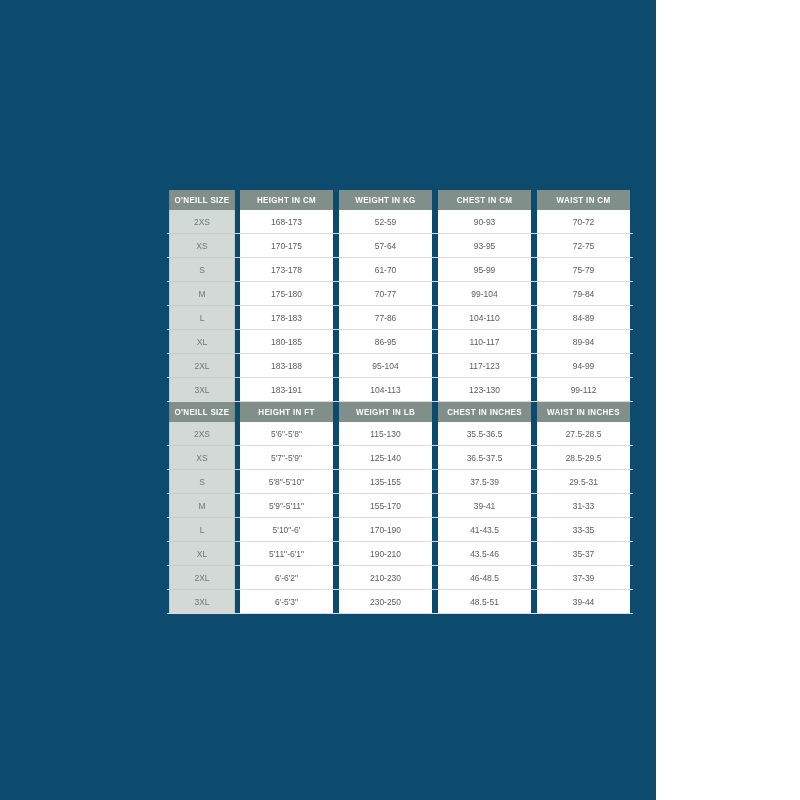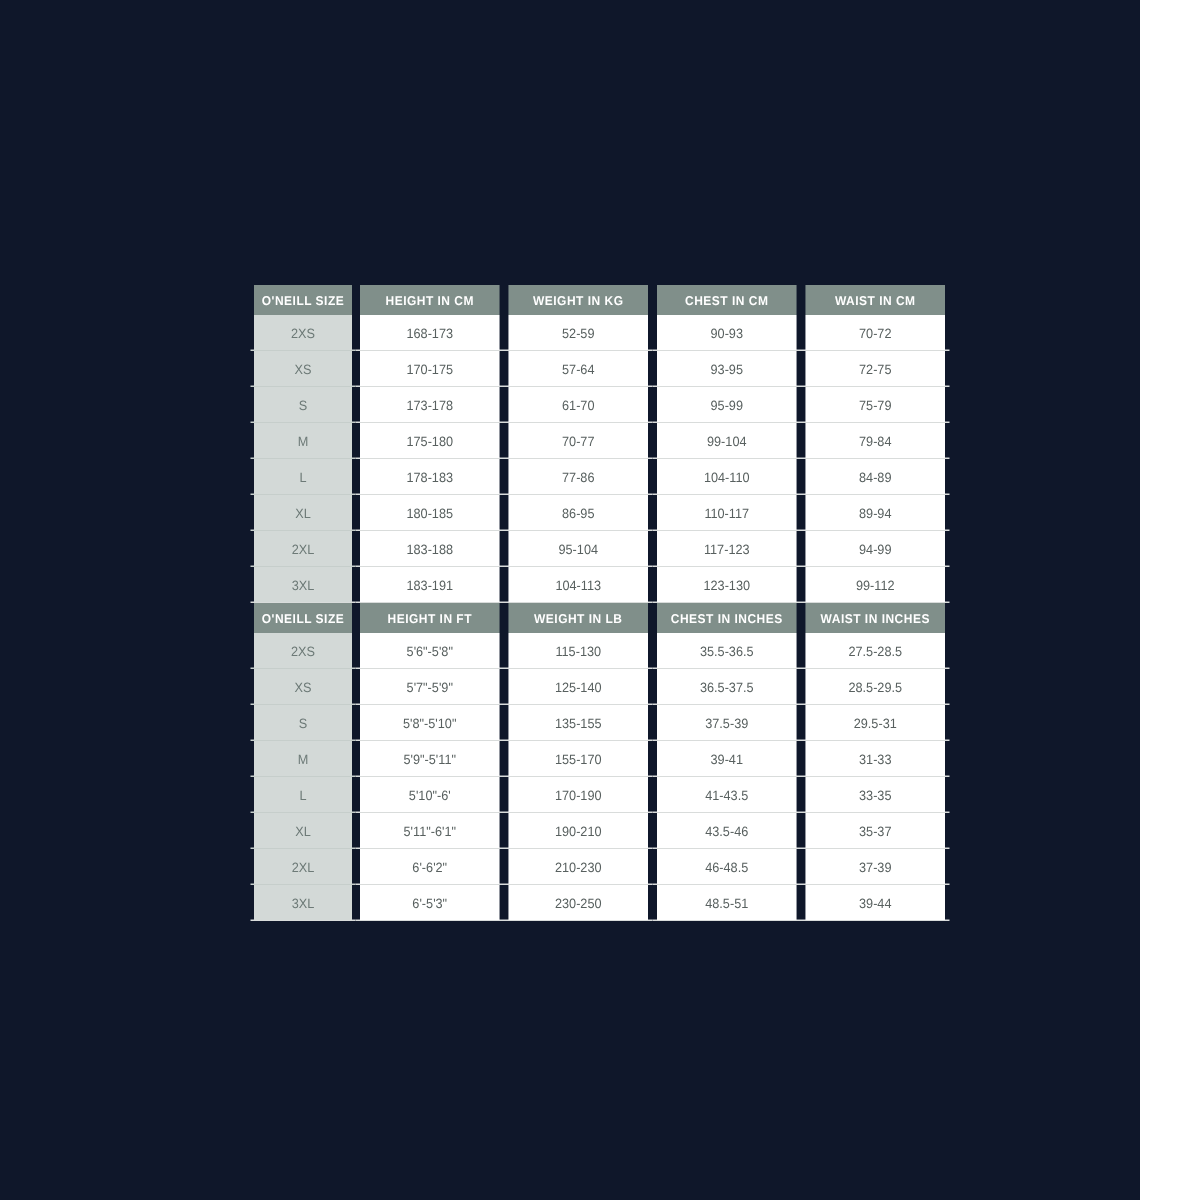--- a/index.html
+++ b/index.html
@@ -9,23 +9,23 @@
   }
   body {
     width: 800px;
     height: 800px;
     font-family: "Liberation Sans", sans-serif;
     -webkit-font-smoothing: antialiased;
   }
 
   #page {
     position: relative;
-    width: 760px;
+    width: 656px;
     height: 800px;
-    background: #0f172a;
+    background: #0c4a6e;
     overflow: hidden;
   }
 
   .chart-wrap {
     position: absolute;
     left: 167px;
     top: 190px;
     width: 466px;
   }
 

